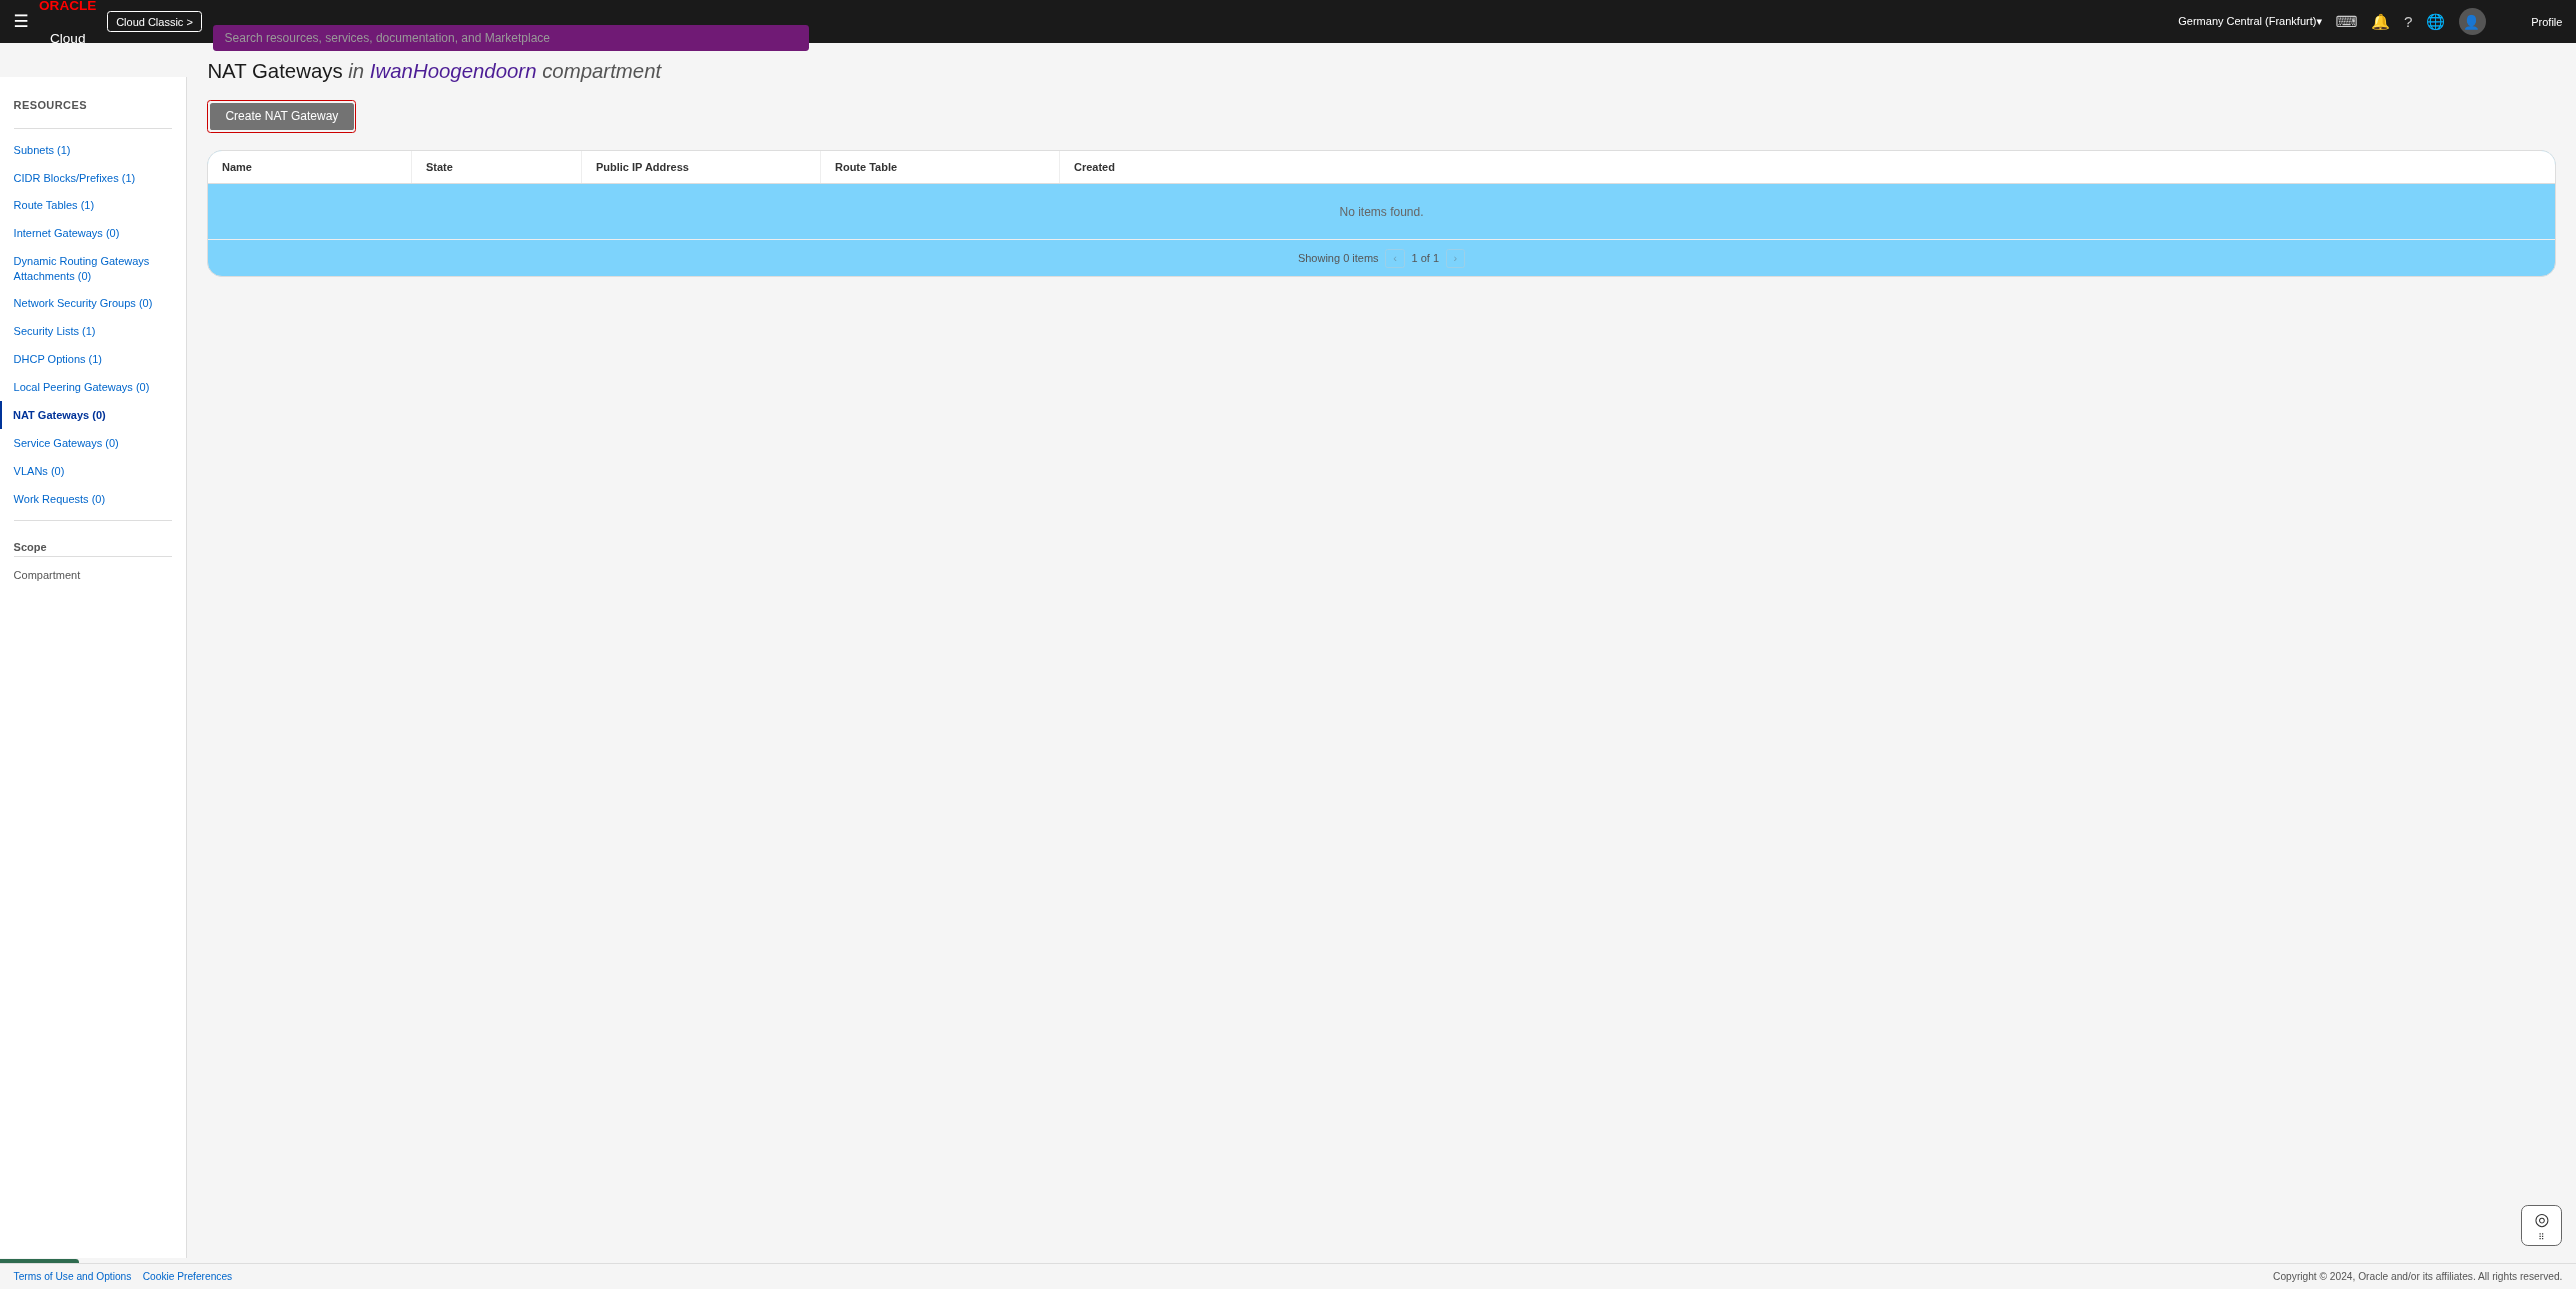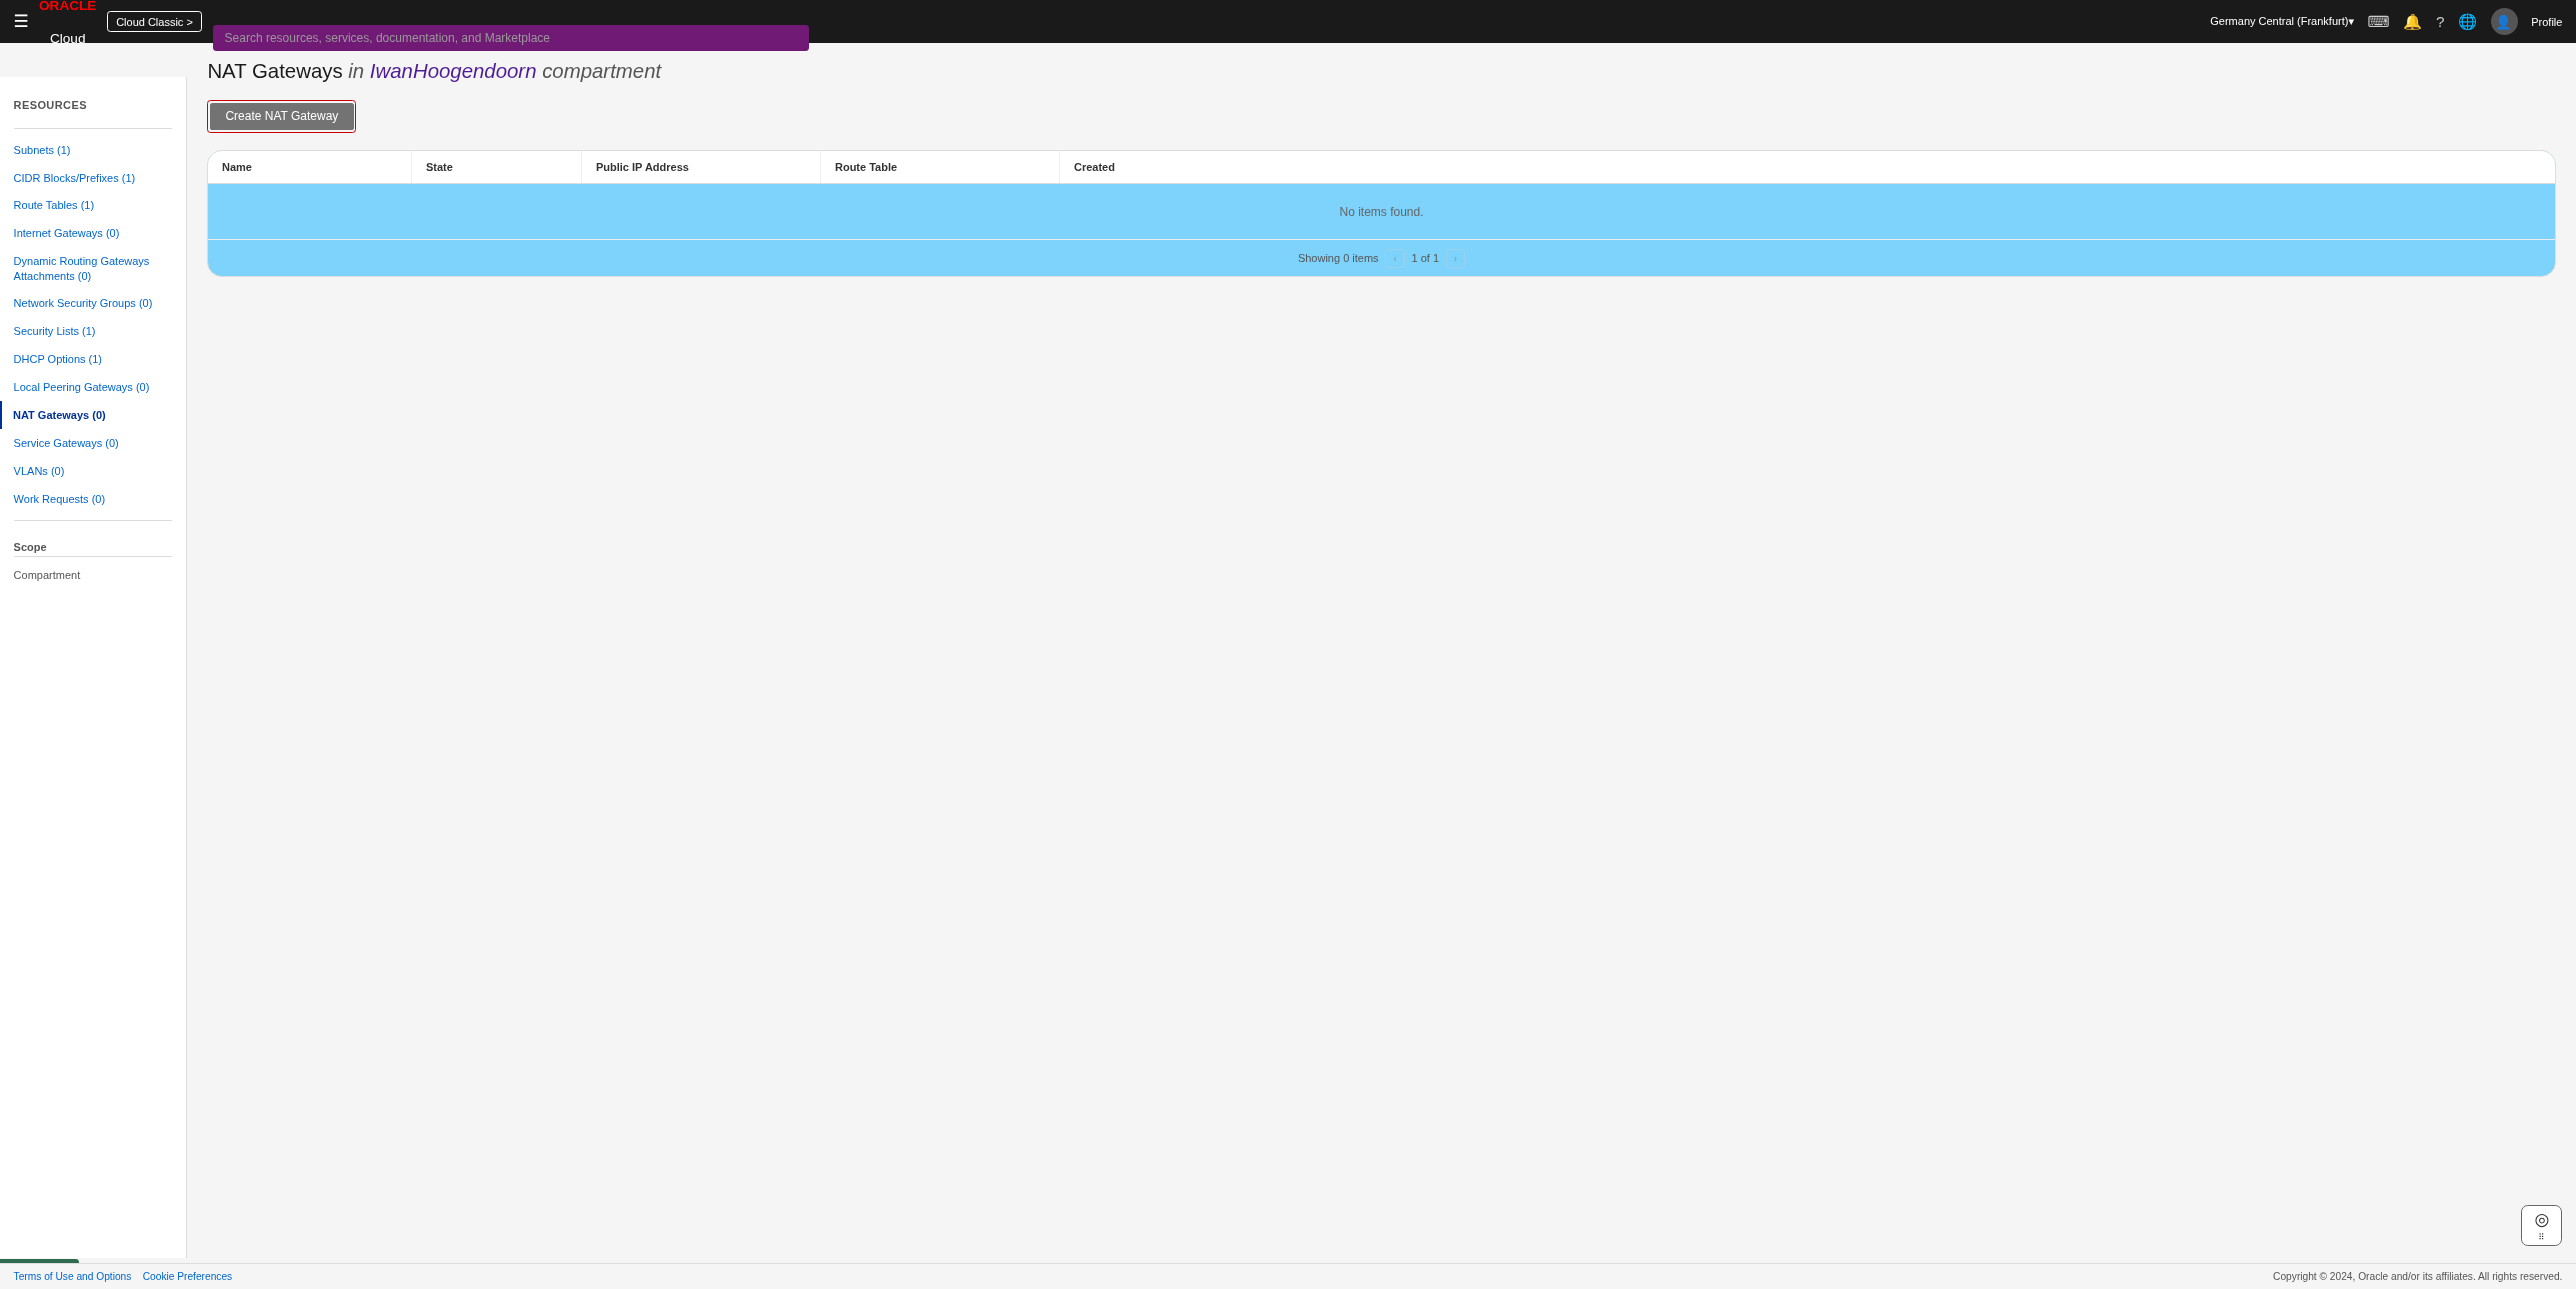--- a/index.html
+++ b/index.html
@@ -72,20 +72,21 @@
       align-items: center;
       justify-content: center;
       color: #fff;
       cursor: pointer;
       font-size: 13.6px;
     }
     .nav-profile-label {
       color: #fff;
       font-size: 11px;
       cursor: pointer;
+      margin-left: 32px;
     }
 
     
     .layout {
       display: flex;
       margin-top: 43px;
       min-height: calc(100vh - 43px - 31px);
     }
 
     

